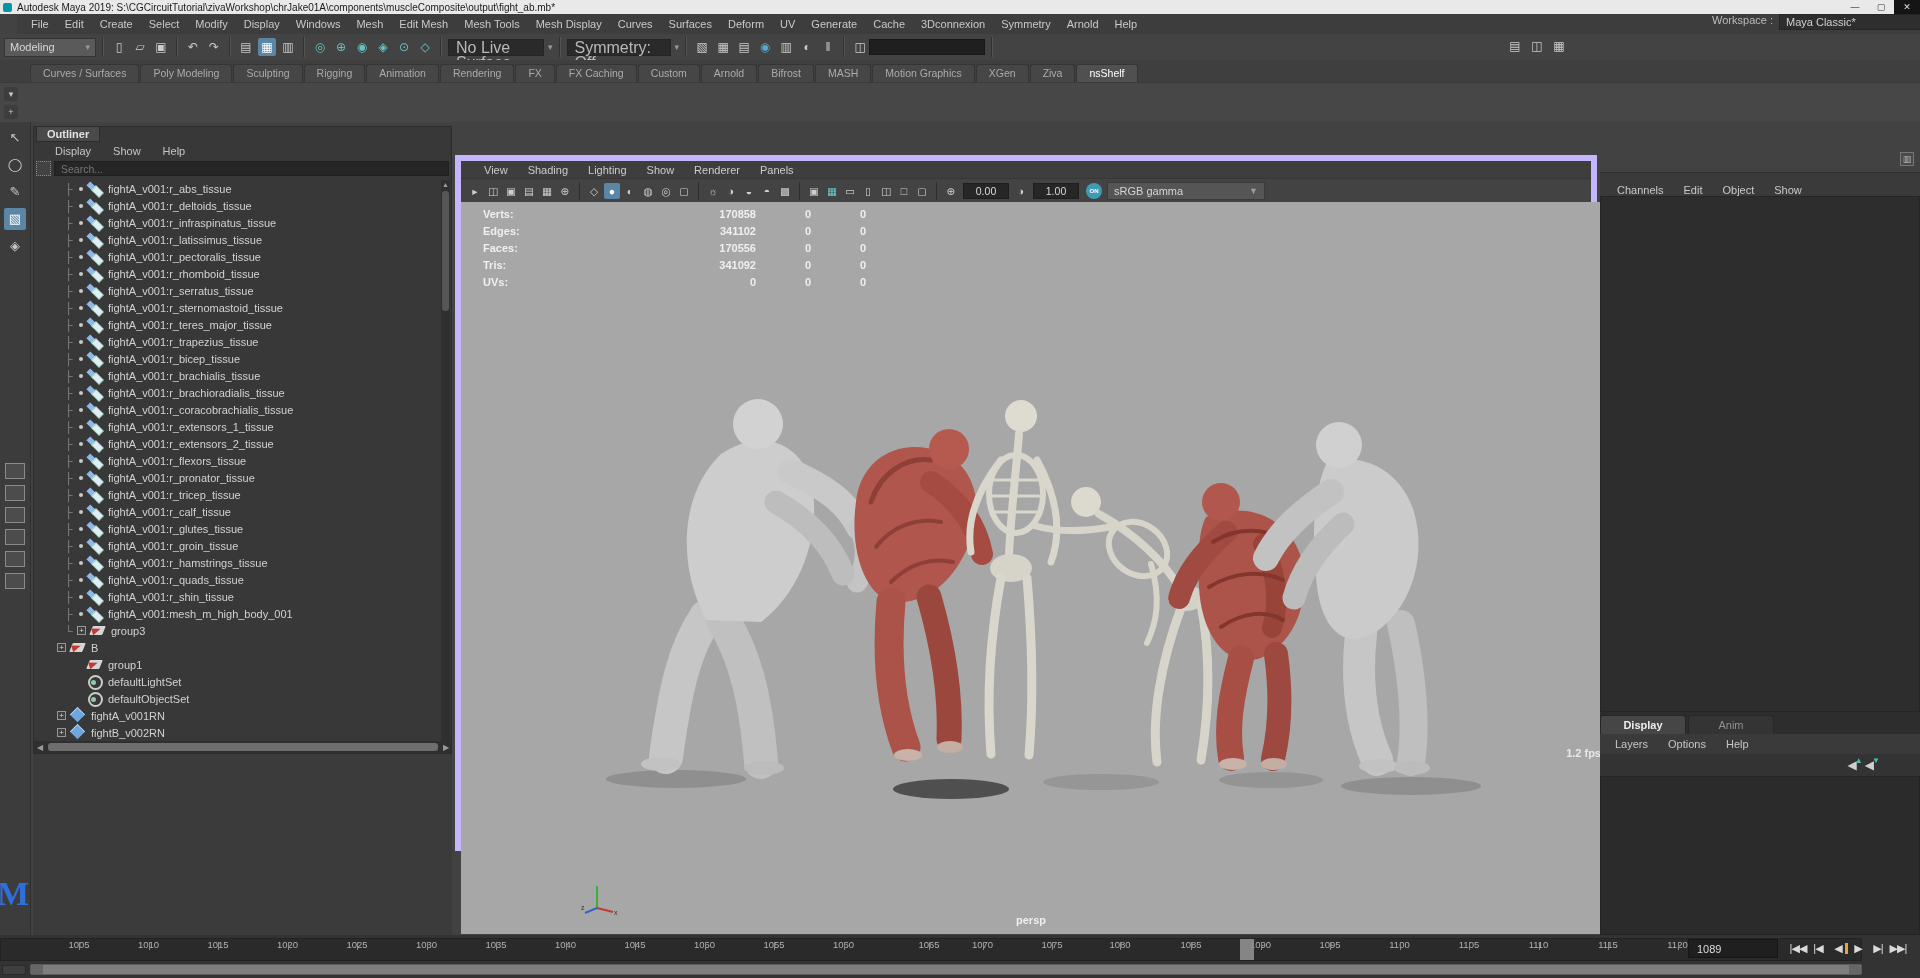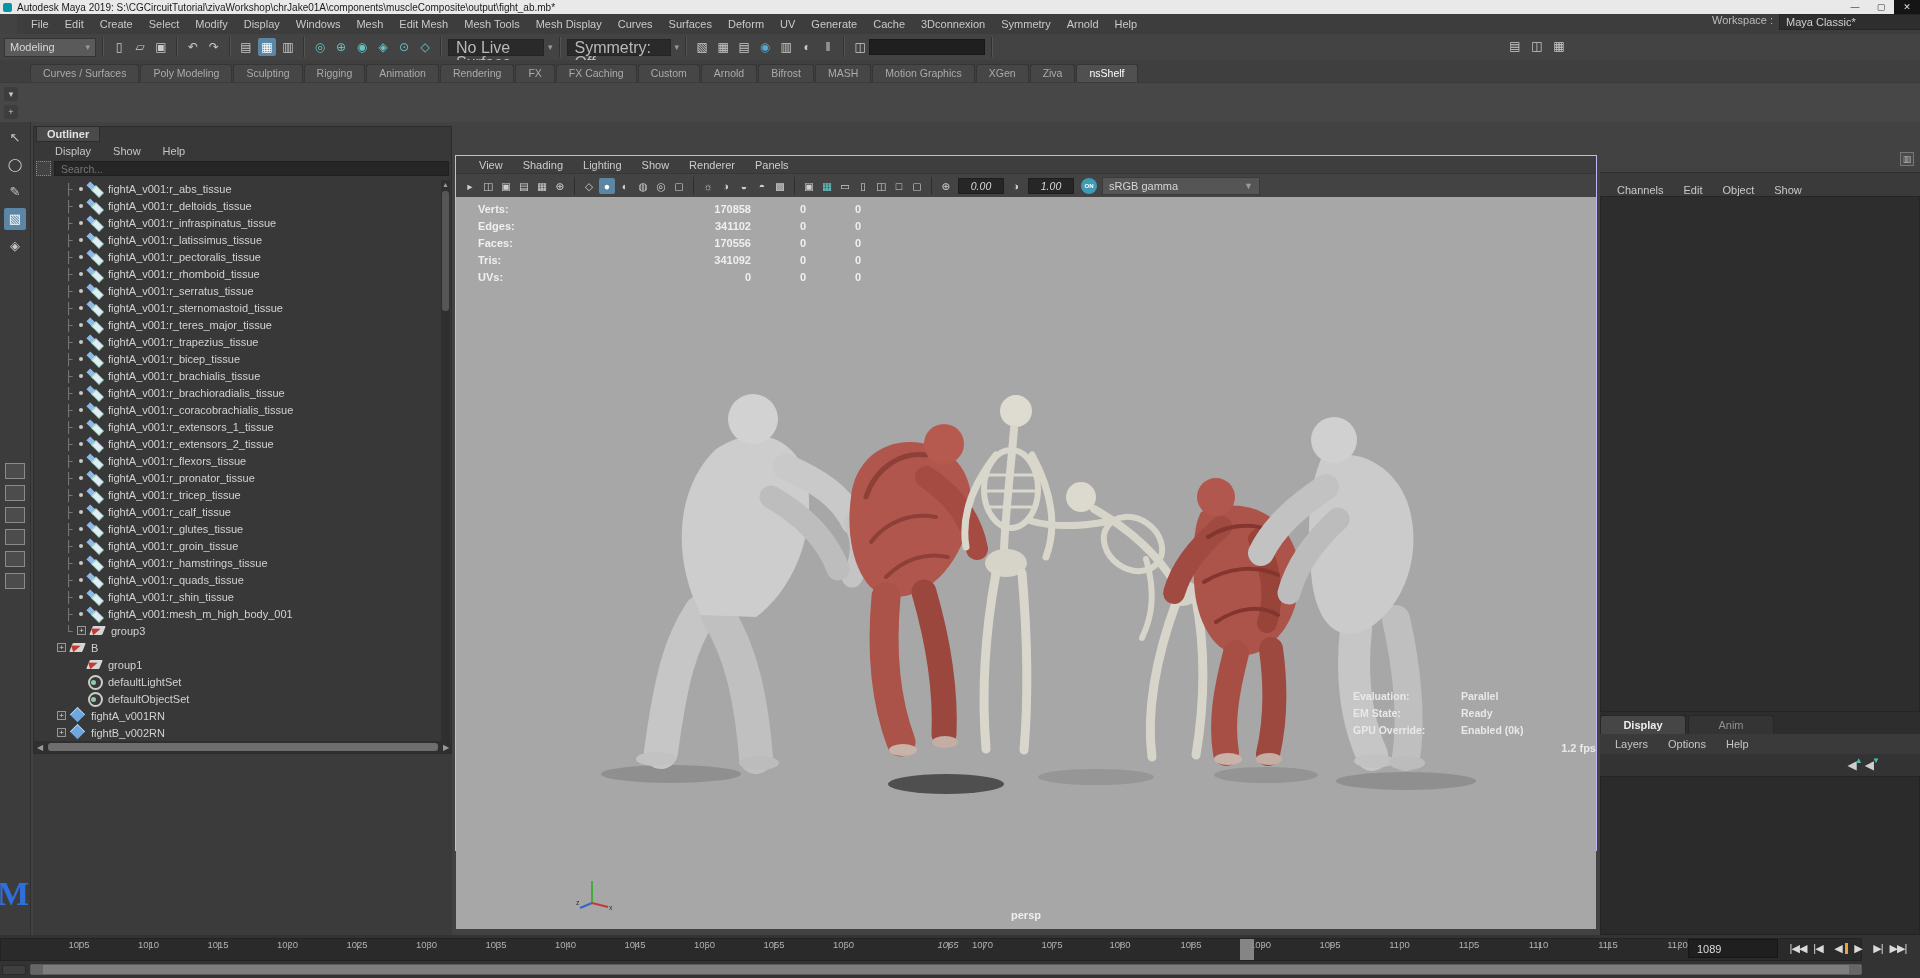--- a/index.html
+++ b/index.html
@@ -76,29 +76,29 @@
   .oi-ref::before { content:""; position:absolute; left:3px; top:1px; width:11px; height:11px; background:#6fa6dc; transform:rotate(45deg); box-shadow:inset 1px 1px 0 #a8cdf0; }
   .vscroll { position:absolute; right:1px; top:53px; width:9px; height:562px; background:#2f2f2f; }
   .vscroll .arrow { height:10px; color:#9a9a9a; font-size:7px; text-align:center; line-height:10px; }
   .vscroll .thumb { position:absolute; left:1px; top:11px; width:7px; height:120px; background:#565656; border-radius:3px; }
   .hscroll { position:absolute; left:0px; bottom:0px; width:418px; height:12px; background:#2f2f2f; display:flex; align-items:center; }
   .hscroll .arrow { width:12px; color:#9a9a9a; font-size:8px; text-align:center; }
   .hscroll .thumb { flex:1; height:8px; margin:0 2px; background:#6e6e6e; border-radius:3px; }
   .outliner-under { position:absolute; left:33px; top:754px; width:419px; height:181px; background:#3b3b3b; }
 
   
-  .viewport { position:absolute; left:455px; top:155px; width:1142px; height:696px; background:#3e3e3e; border:1px solid #c4b5fd; }
+  .viewport { position:absolute; left:455px; top:155px; width:1142px; height:696px; background:#3e3e3e; border:6px solid #c4b5fd; }
   .vp-menus { height:17px; display:flex; align-items:center; padding-left:14px; gap:2px; background:#3e3e3e; }
   .vp-menus .mi { color:#cccccc; font-size:11px; padding:0 9px; }
   .vp-toolbar { height:24px; background:#434343; border-top:1px solid #373737; display:flex; align-items:center; padding-left:6px; gap:2px; }
   .vp-icon { width:16px; height:16px; font-size:10.5px; line-height:16px; text-align:center; color:#cfcfcf; border-radius:2px; }
   .vp-icon.active { background:#5b86a5; color:#fff; }
   .vp-icon.teal { color:#6cc; }
   .vp-sep { width:1px; height:18px; background:#2e2e2e; margin:0 4px; }
-  .vp-num { width:46px; height:16px; background:#262626; border:1px solid #1e1e1e; color:#d8d8d8; font-size:10.5px; line-height:14px; text-align:center; margin:0 2px;font-style:italic; }
+  .vp-num { width:46px; height:16px; background:#262626; border:1px solid #1e1e1e; color:#d8d8d8; font-size:10.5px; line-height:14px; text-align:center; margin:0 2px; }
   .vp-on { width:16px; height:16px; background:#3f9ab5; border-radius:50%; color:#fff; font-size:6px; font-weight:bold; line-height:16px; text-align:center; margin:0 3px; }
   .vp-colorspace { width:158px; height:18px; background:#555; border:1px solid #3a3a3a; color:#d5d5d5; font-size:11px; display:flex; align-items:center; justify-content:space-between; padding:0 6px; }
   .canvas { position:absolute; left:0; top:41px; width:1140px; height:732px; background:#a7a7a7; overflow:hidden; }
   .hud { position:absolute; left:0; top:6px; }
   .hud-row { height:17px; display:flex; font-size:11px; font-weight:bold; color:#efefef; }
   .hud-row .l { width:125px; padding-left:22px; }
   .hud-row .c1 { width:170px; text-align:right; }
   .hud-row .c2 { width:55px; text-align:right; }
   .hud-row .c3 { width:55px; text-align:right; }
   .stats { position:absolute; left:897px; top:493px; font-size:10.5px; font-weight:bold; color:#e9e9e9; }
@@ -730,34 +730,20 @@
           </div>
           <div class="hud-row">
             <span class="l">UVs:</span>
             <span class="c1">0</span>
             <span class="c2">0</span>
             <span class="c3">0</span>
           </div>
         </div>
 
       
-      <div class="stats" id="stats">
-          <div class="stat-row">
-            <span class="l">Evaluation:</span>
-            <span class="v">Parallel</span>
-          </div>
-          <div class="stat-row">
-            <span class="l">EM State:</span>
-            <span class="v">Ready</span>
-          </div>
-          <div class="stat-row">
-            <span class="l">GPU Override:</span>
-            <span class="v">Enabled (0k)</span>
-          </div>
-        </div>
       <div class="fps">1.2 fps</div>
 
       
       <div class="persp">persp</div>
 
       
       <div class="axis">
         <svg width="40" height="34" viewBox="0 0 40 34">
           <line x1="16" y1="26" x2="16" y2="4" stroke="#3fae3f" stroke-width="2"></line>
           <line x1="16" y1="26" x2="32" y2="30" stroke="#c23b30" stroke-width="2"></line>
@@ -801,21 +787,21 @@
         <div class="tick" style="left: 217px;">1015<span class="tickmark"></span></div>
         <div class="tick" style="left: 286.5px;">1020<span class="tickmark"></span></div>
         <div class="tick" style="left: 356px;">1025<span class="tickmark"></span></div>
         <div class="tick" style="left: 425.5px;">1030<span class="tickmark"></span></div>
         <div class="tick" style="left: 495px;">1035<span class="tickmark"></span></div>
         <div class="tick" style="left: 564.5px;">1040<span class="tickmark"></span></div>
         <div class="tick" style="left: 634px;">1045<span class="tickmark"></span></div>
         <div class="tick" style="left: 703.5px;">1050<span class="tickmark"></span></div>
         <div class="tick" style="left: 773px;">1055<span class="tickmark"></span></div>
         <div class="tick" style="left: 842.5px;">1060<span class="tickmark"></span></div>
-        <div class="tick" style="left: 947px; font-style: italic;">1065<span class="tickmark"></span></div>
+        <div class="tick" style="left: 928px;">1065<span class="tickmark"></span></div>
         <div class="tick" style="left: 981.5px;">1070<span class="tickmark"></span></div>
         <div class="tick" style="left: 1051px;">1075<span class="tickmark"></span></div>
         <div class="tick" style="left: 1119px;">1080<span class="tickmark"></span></div>
         <div class="tick" style="left: 1190px;">1085<span class="tickmark"></span></div>
         <div class="tick" style="left: 1259.5px;">1090<span class="tickmark"></span></div>
         <div class="tick" style="left: 1329px;">1095<span class="tickmark"></span></div>
         <div class="tick" style="left: 1398.5px;">1100<span class="tickmark"></span></div>
         <div class="tick" style="left: 1468px;">1105<span class="tickmark"></span></div>
         <div class="tick" style="left: 1537.5px;">1110<span class="tickmark"></span></div>
         <div class="tick" style="left: 1607px;">1115<span class="tickmark"></span></div>

